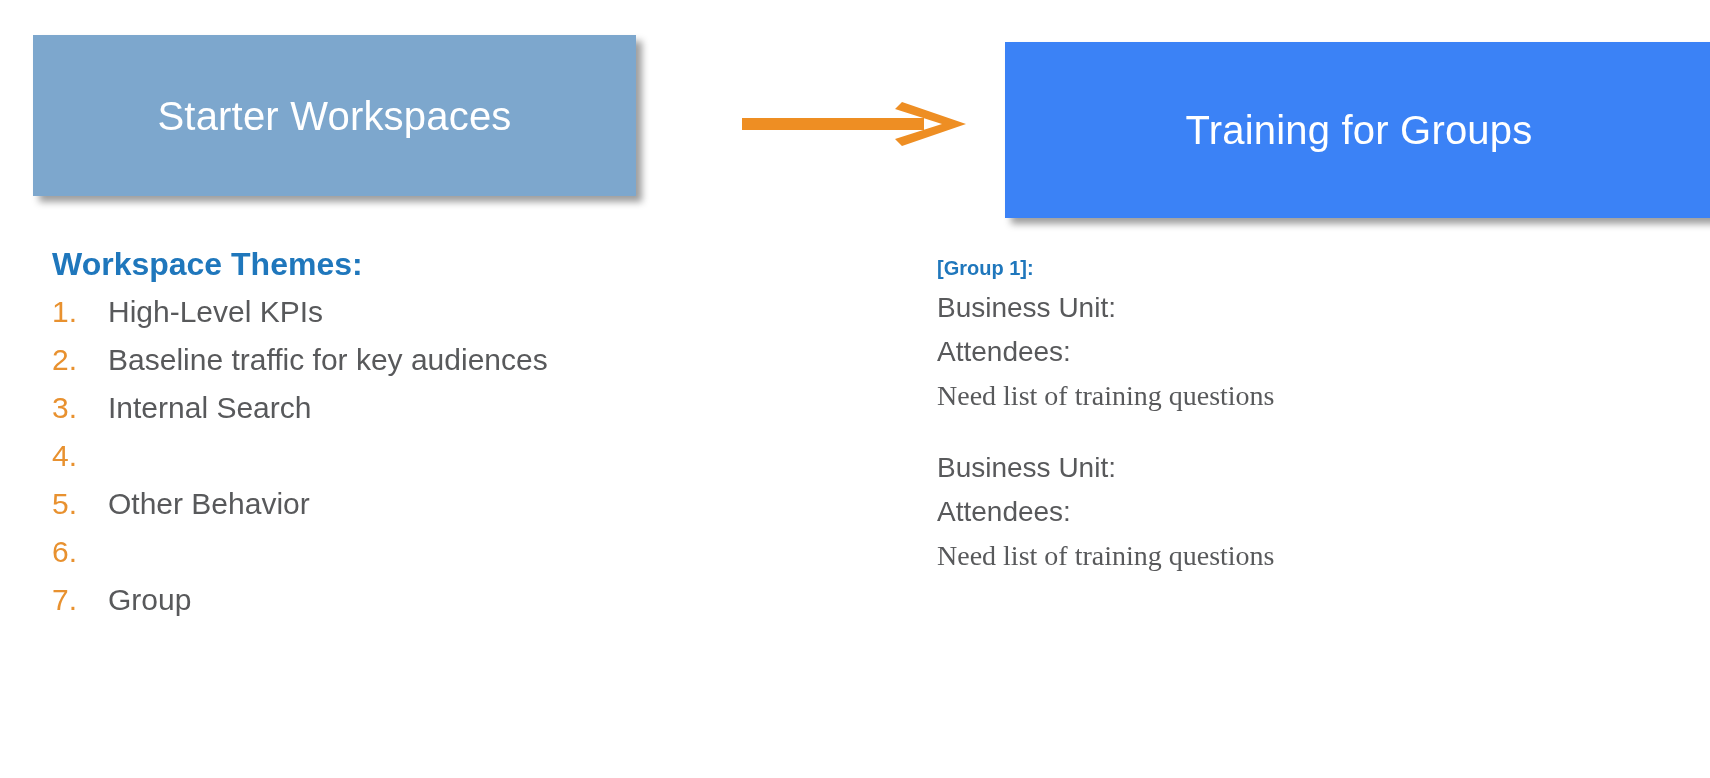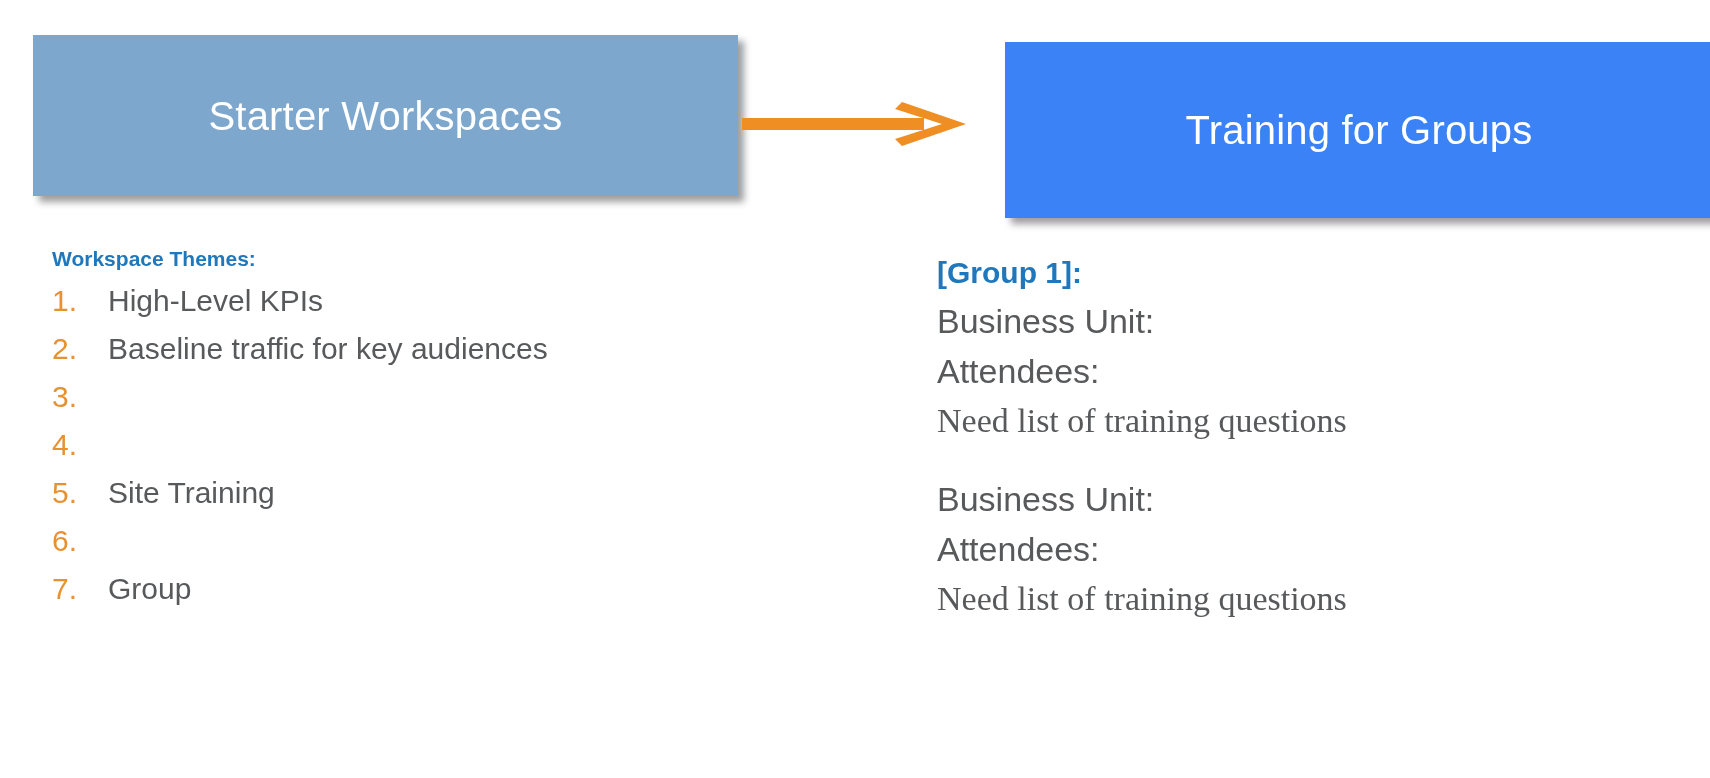--- a/index.html
+++ b/index.html
@@ -31,21 +31,21 @@
     font-size: 40px;
     font-weight: 400;
     letter-spacing: 0.2px;
     line-height: 1.1;
     white-space: nowrap;
   }
 
   #box-starter-workspaces {
     left: 33px;
     top: 35px;
-    width: 705px;
+    width: 603px;
     height: 161px;
     background: #7DA7CD;
   }
   #box-training-groups {
     left: 1005px;
     top: 42px;
     width: 708px;
     height: 176px;
     background: #3b82f6;
   }
@@ -62,21 +62,21 @@
   
   #left-column {
     position: absolute;
     left: 52px;
     top: 248px;
     width: 680px;
   }
   .section-heading {
     color: #1F77BC;
     font-weight: bold;
-    font-size: 21px;
+    font-size: 32px;
     line-height: 1.0;
     margin-bottom: 17px;
   }
   #themes-list {
     list-style: none;
     margin: 0;
     padding: 0;
   }
   #themes-list li {
     display: flex;
@@ -102,27 +102,27 @@
     position: absolute;
     left: 937px;
     top: 258px;
     width: 720px;
   }
   .group-block { margin-bottom: 0; }
   .group-block + .group-block { margin-top: 44px; }
   .group-title {
     color: #1F77BC;
     font-weight: bold;
-    font-size: 30px;
+    font-size: 20px;
     line-height: 1.0;
     margin-bottom: 16px;
   }
   .group-line {
     color: #58595B;
-    font-size: 34px;
+    font-size: 28px;
     line-height: 1.0;
     margin-bottom: 16px;
     white-space: nowrap;
   }
   .group-line:last-child { margin-bottom: 0; font-family: Liberation Serif, serif; }
 </style>
 </head>
 <body>
 
 <div id="slide">
@@ -148,27 +148,28 @@
       <li>
         <span class="num">1.</span>
         <span class="txt">High-Level KPIs</span>
       </li>
       <li>
         <span class="num">2.</span>
         <span class="txt">Baseline traffic for key audiences</span>
       </li>
       <li>
         <span class="num">3.</span>
+        <span class="txt">Internal Search</span>
       </li>
       <li>
         <span class="num">4.</span>
       </li>
       <li>
         <span class="num">5.</span>
-        <span class="txt">Site Training</span>
+        <span class="txt">Other Behavior</span>
       </li>
       <li>
         <span class="num">6.</span>
       </li>
       <li>
         <span class="num">7.</span>
         <span class="txt">Group</span>
       </li>
     </ol>
   </div>

